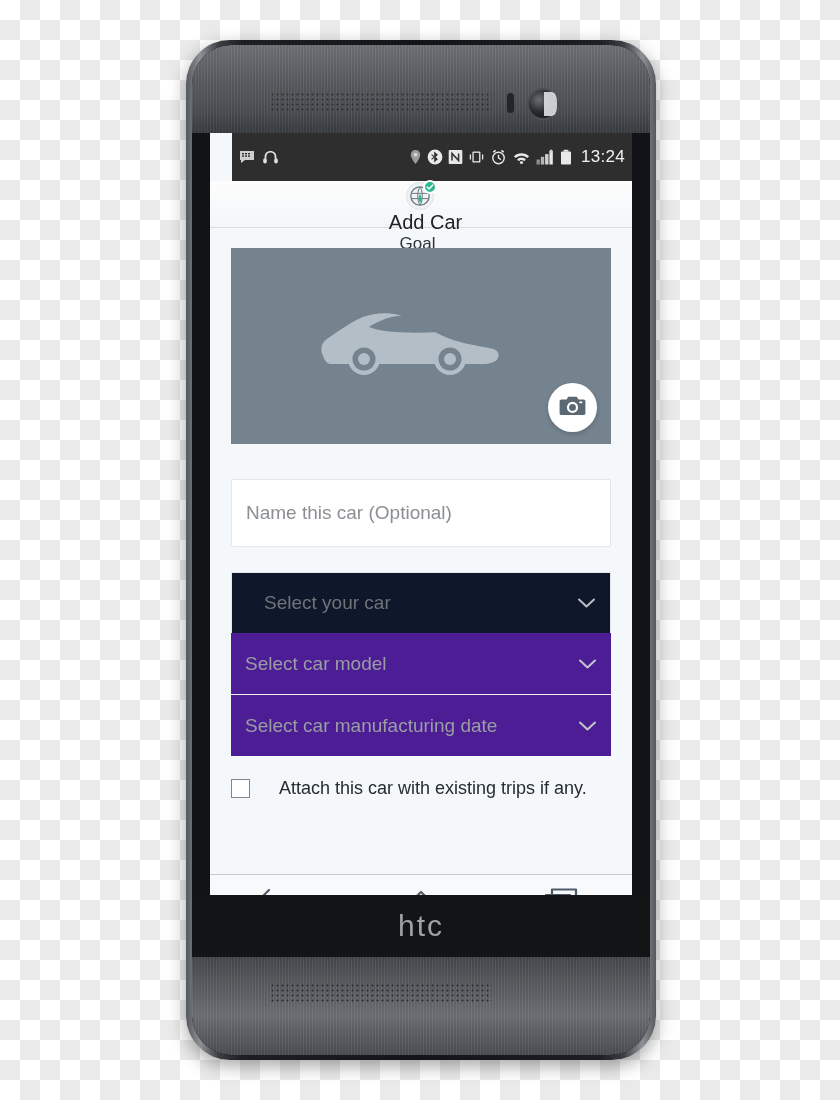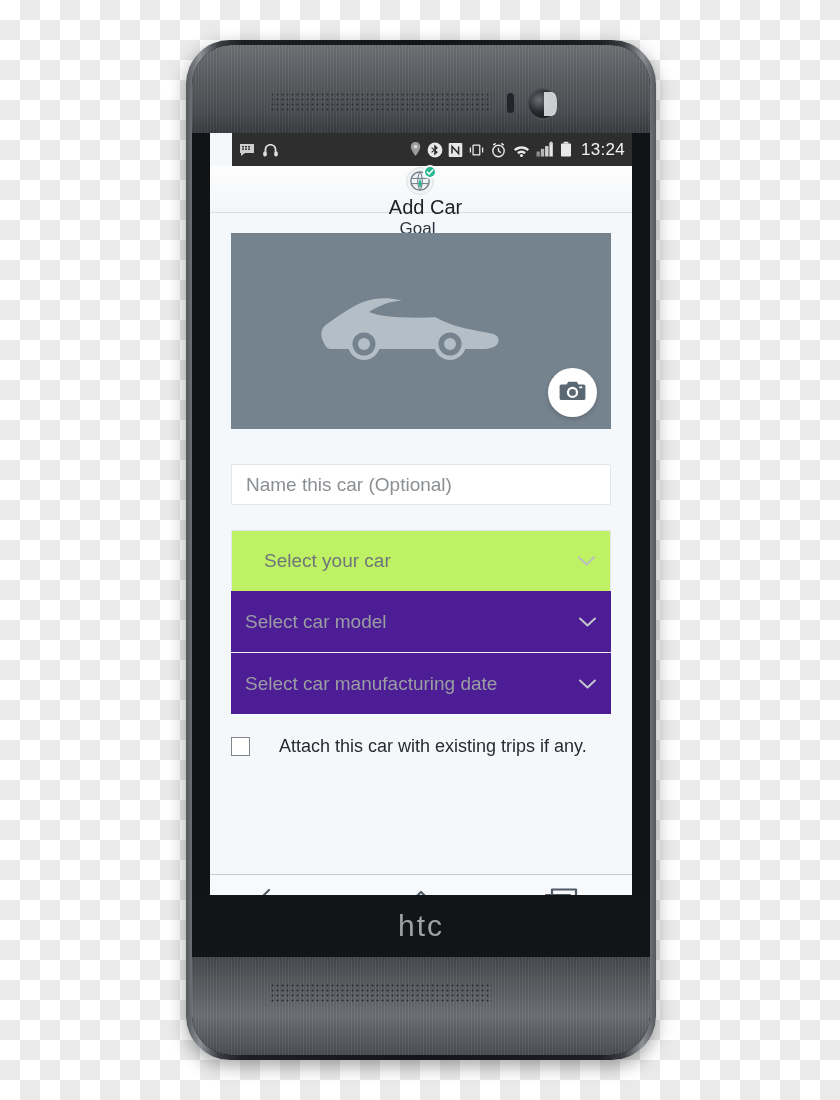--- a/index.html
+++ b/index.html
@@ -100,21 +100,21 @@
   
   .screen {
     position: absolute;
     left: 18px; top: 88px; width: 422px; height: 794px;
     background: #f4f8fb;
     overflow: hidden;
   }
 
   
   .statusbar {
-    height: 33px; background: #2e2e2e; color: #e8e8e8;
+    height: 48px; background: #2e2e2e; color: #e8e8e8;
     display: flex; align-items: center; padding: 0 7px;
     font-size: 15px;
     margin-left: 22px;
   }
   .sb-left { display: flex; align-items: center; gap: 7px; }
   .sb-spacer { flex: 1; }
   .sb-right { display: flex; align-items: center; gap: 5px; }
   .sb-ico { display: inline-flex; align-items: center; justify-content: center; }
   .sb-time { font-size: 17px; color: #f2f2f2; margin-left: 4px; letter-spacing: .3px; }
 
@@ -153,33 +153,33 @@
   .cam-btn {
     position: absolute; right: 14px; bottom: 12px;
     width: 49px; height: 49px; border-radius: 50%;
     background: #ffffff;
     display: flex; align-items: center; justify-content: center;
     box-shadow: 0 2px 4px rgba(0,0,0,.18);
     cursor: pointer;
   }
 
   .field-name {
-    margin-top: 35px; height: 41px; background: #ffffff;
+    margin-top: 35px; height: 68px; background: #ffffff;
     border: 1px solid #e2e6ea; border-radius: 2px;
     display: flex; align-items: center; padding: 13px 14px;
     font-size: 19px; color: #8b8f93;
   }
 
   .select-group { margin-top: 25px; }
   .select-row {
     height: 61px; display: flex; align-items: center;
     padding: 0 14px; font-size: 19px;
   }
   .select-row .lbl { flex: 1; }
-  .sel-enabled { background: #bef264; border: 1px solid #e2e6ea; border-bottom: none; color: #6f7479; padding-left: 32px; }
+  .sel-enabled { background: #0f172a; border: 1px solid #e2e6ea; border-bottom: none; color: #6f7479; padding-left: 32px; }
   .sel-disabled { background: #4c1d95; color: #9a9ea2; }
   .sel-div { height: 1px; background: #f4f4f4; }
 
   .check-row {
     margin-top: 22px; display: flex; align-items: center; gap: 29px;
   }
   .checkbox {
     width: 19px; height: 19px; border: 1.5px solid #7f858b;
     background: #fff; flex: none; cursor: pointer;
   }

